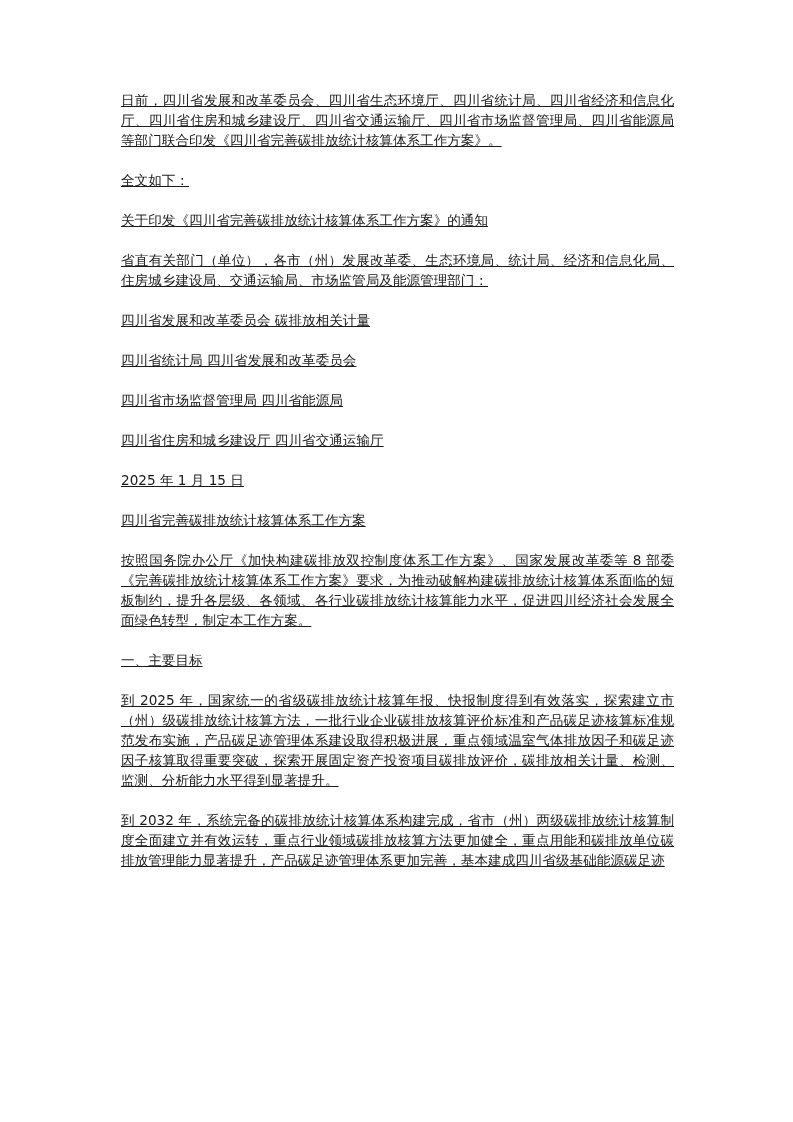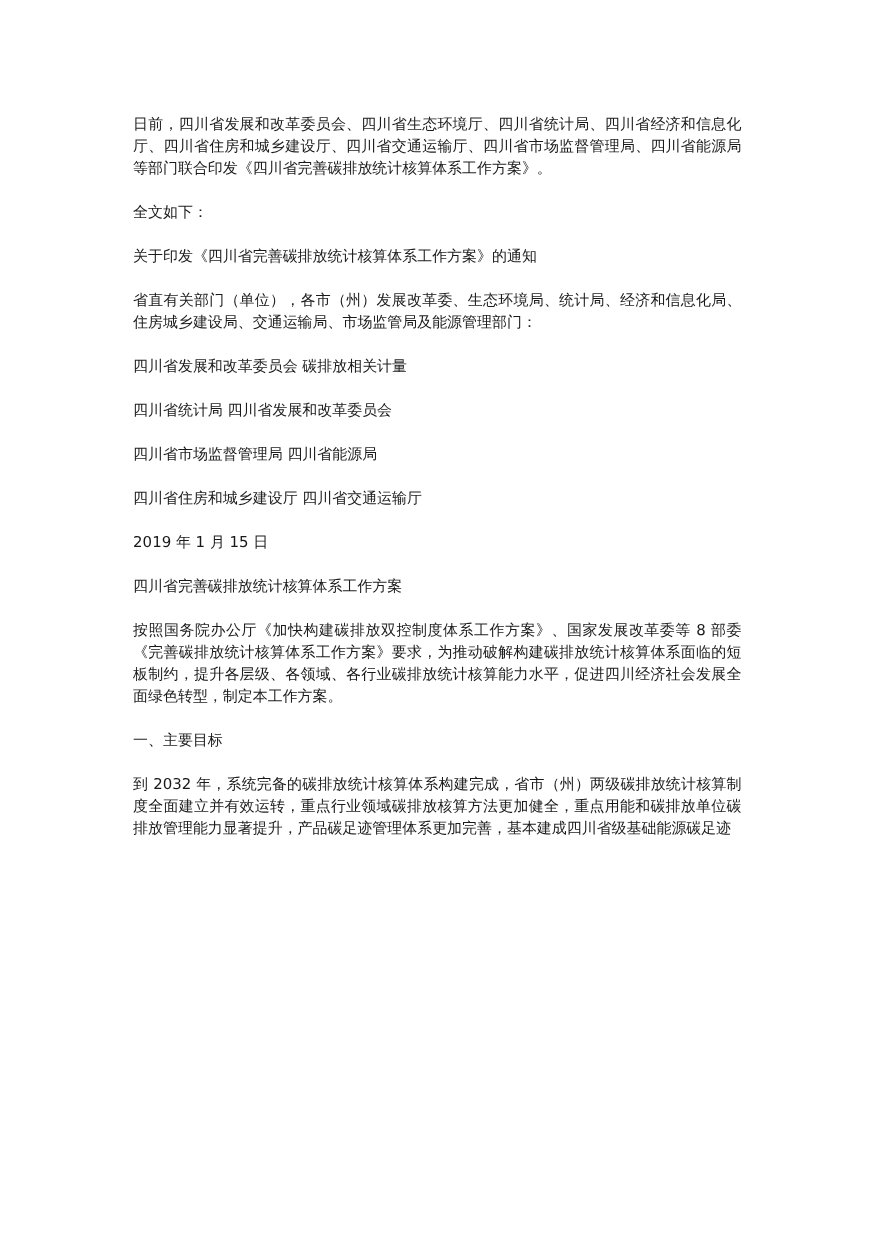--- a/index.html
+++ b/index.html
@@ -6,36 +6,38 @@
   body {
     width: 793px; height: 1122px; position: relative; overflow: hidden;
     font-family: "DejaVu Sans", "Liberation Sans", sans-serif;
     color: #1a1a1a;
   }
   .page {
     position: absolute; left: 121px; top: 87px; width: 553px;
     font-size: 13.6px; line-height: 20px;
   }
   .page p {
-    margin: 16px 0 20px 0;
+    margin: 3px 0 20px 0;
     text-align: justify;
     text-justify: inter-character;
     word-break: break-all;
+    text-decoration: underline;
   }
 </style>
 </head>
 <body>
 
 <div class="page">
   <p>日前，四川省发展和改革委员会、四川省生态环境厅、四川省统计局、四川省经济和信息化厅、四川省住房和城乡建设厅、四川省交通运输厅、四川省市场监督管理局、四川省能源局等部门联合印发《四川省完善碳排放统计核算体系工作方案》。</p>
   <p>全文如下：</p>
   <p>关于印发《四川省完善碳排放统计核算体系工作方案》的通知</p>
   <p>省直有关部门（单位），各市（州）发展改革委、生态环境局、统计局、经济和信息化局、住房城乡建设局、交通运输局、市场监管局及能源管理部门：</p>
   <p>四川省发展和改革委员会 碳排放相关计量</p>
   <p>四川省统计局 四川省发展和改革委员会</p>
   <p>四川省市场监督管理局 四川省能源局</p>
   <p>四川省住房和城乡建设厅 四川省交通运输厅</p>
-  <p>2019 年 1 月 15 日</p>
+  <p>2025 年 1 月 15 日</p>
   <p>四川省完善碳排放统计核算体系工作方案</p>
   <p>按照国务院办公厅《加快构建碳排放双控制度体系工作方案》、国家发展改革委等 8 部委《完善碳排放统计核算体系工作方案》要求，为推动破解构建碳排放统计核算体系面临的短板制约，提升各层级、各领域、各行业碳排放统计核算能力水平，促进四川经济社会发展全面绿色转型，制定本工作方案。</p>
   <p>一、主要目标</p>
+  <p>到 2025 年，国家统一的省级碳排放统计核算年报、快报制度得到有效落实，探索建立市（州）级碳排放统计核算方法，一批行业企业碳排放核算评价标准和产品碳足迹核算标准规范发布实施，产品碳足迹管理体系建设取得积极进展，重点领域温室气体排放因子和碳足迹因子核算取得重要突破，探索开展固定资产投资项目碳排放评价，碳排放相关计量、检测、监测、分析能力水平得到显著提升。</p>
   <p>到 2032 年，系统完备的碳排放统计核算体系构建完成，省市（州）两级碳排放统计核算制度全面建立并有效运转，重点行业领域碳排放核算方法更加健全，重点用能和碳排放单位碳排放管理能力显著提升，产品碳足迹管理体系更加完善，基本建成四川省级基础能源碳足迹</p>
 </div>
 
 </body></html>

